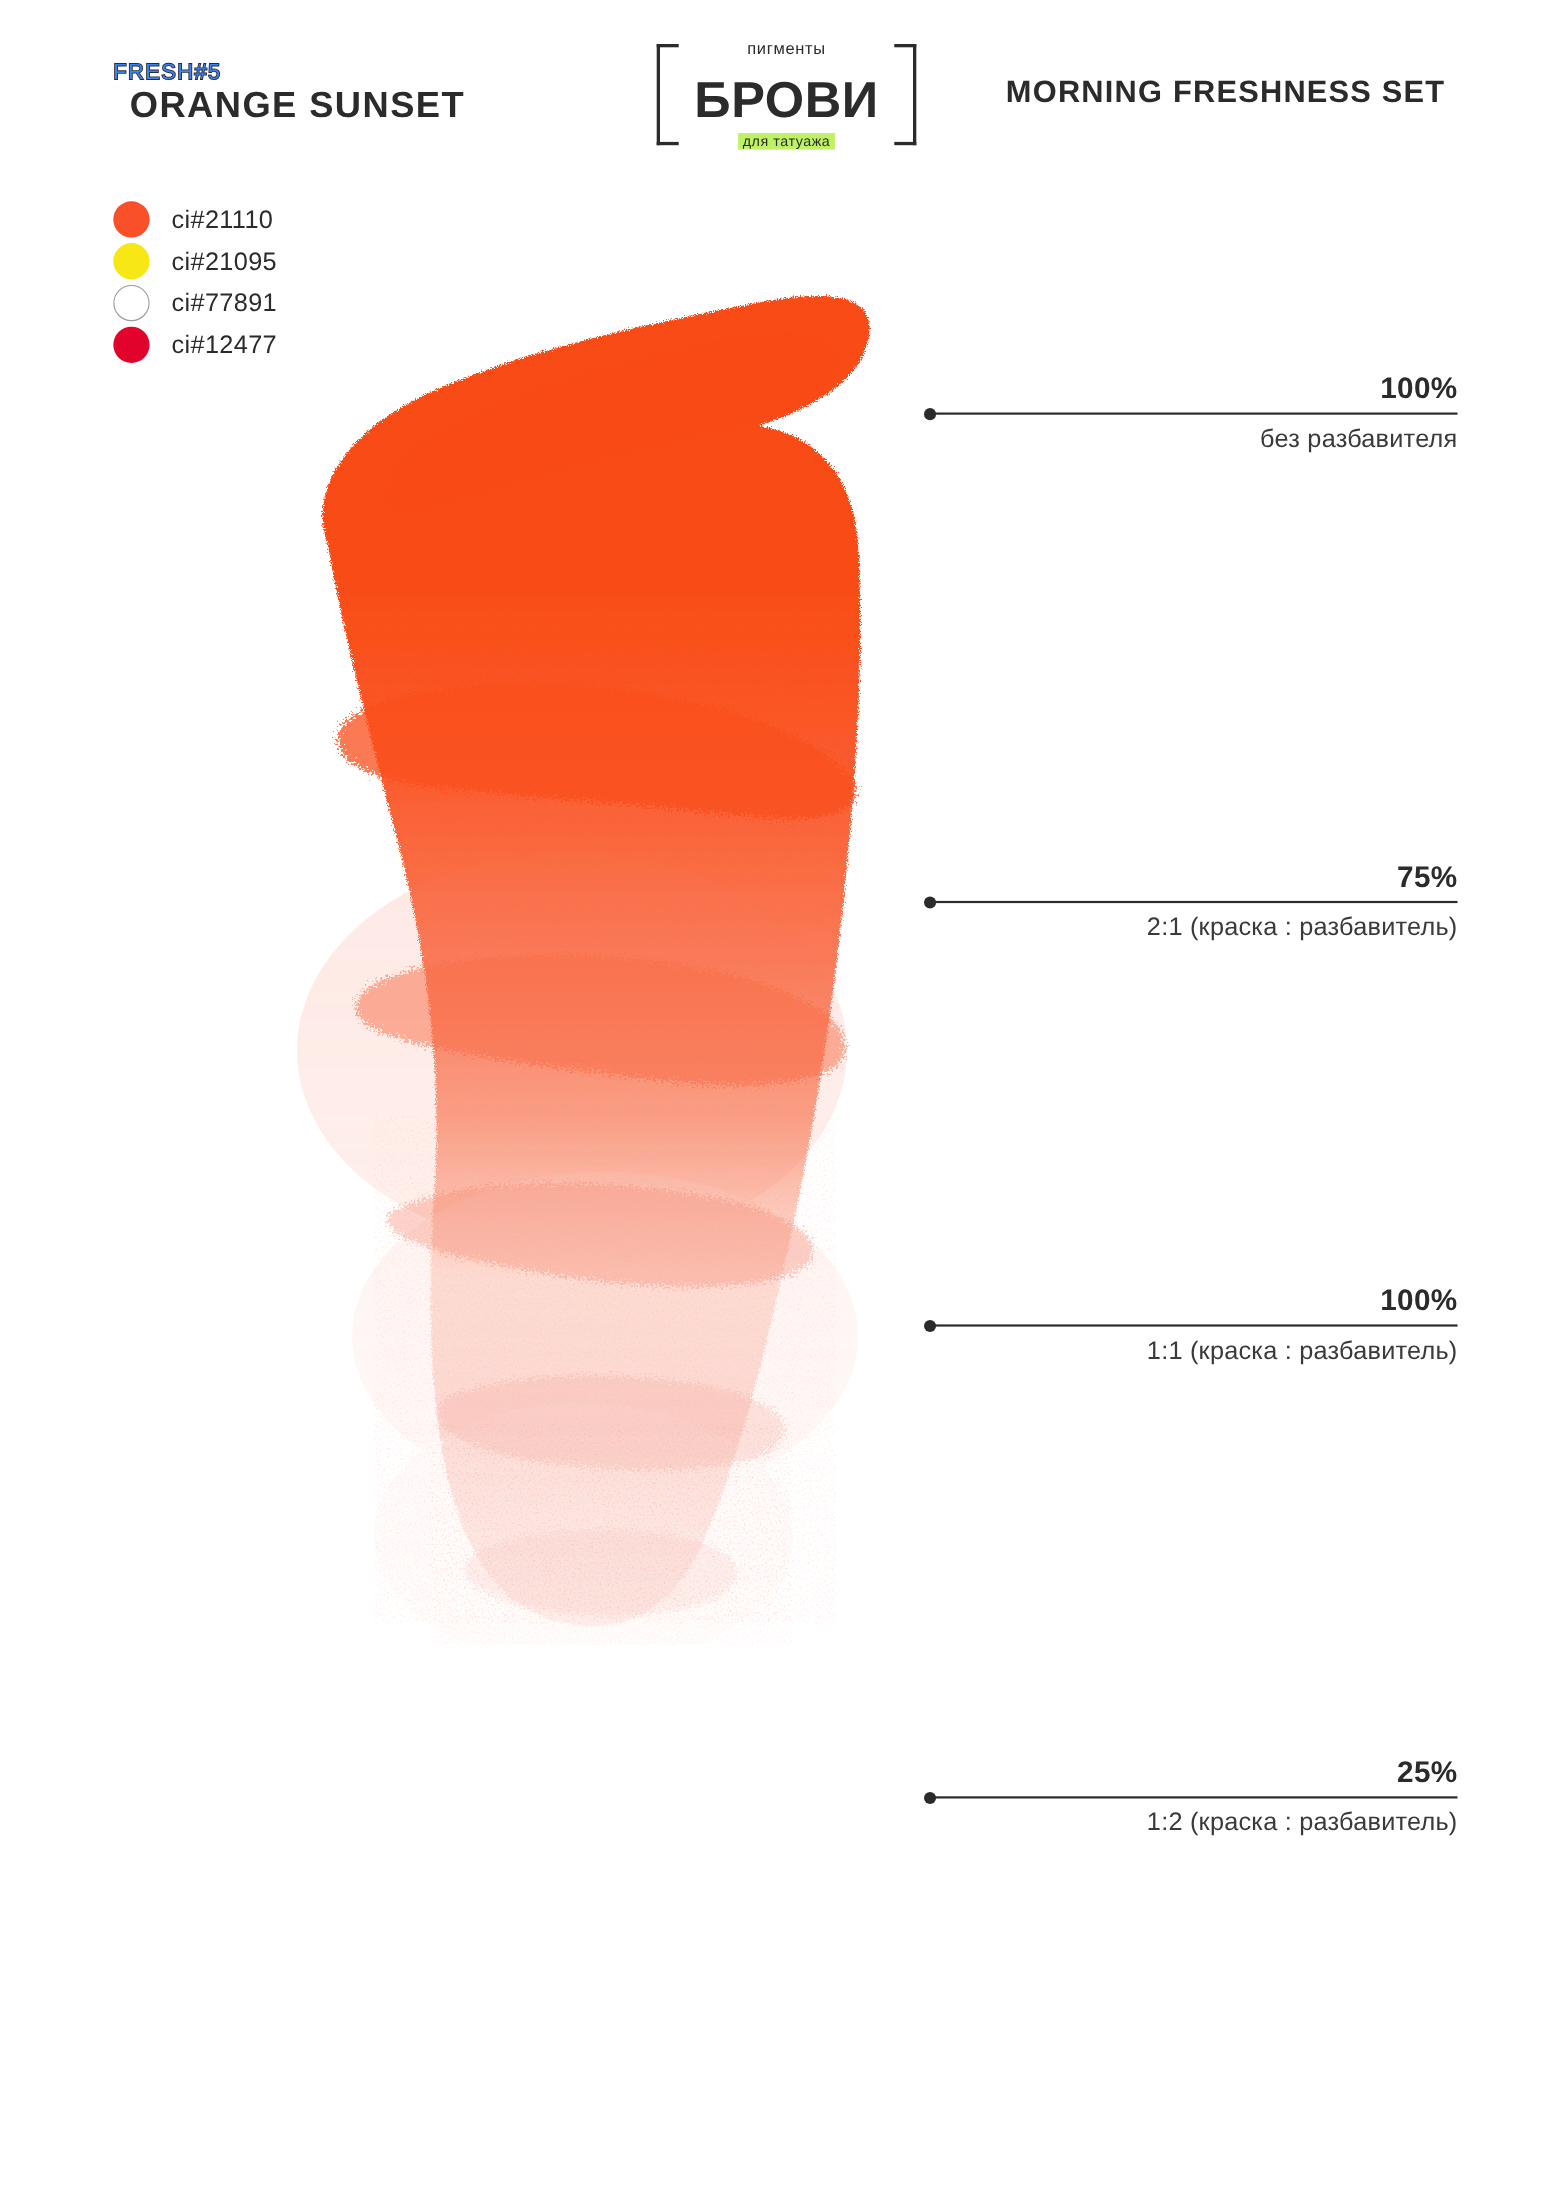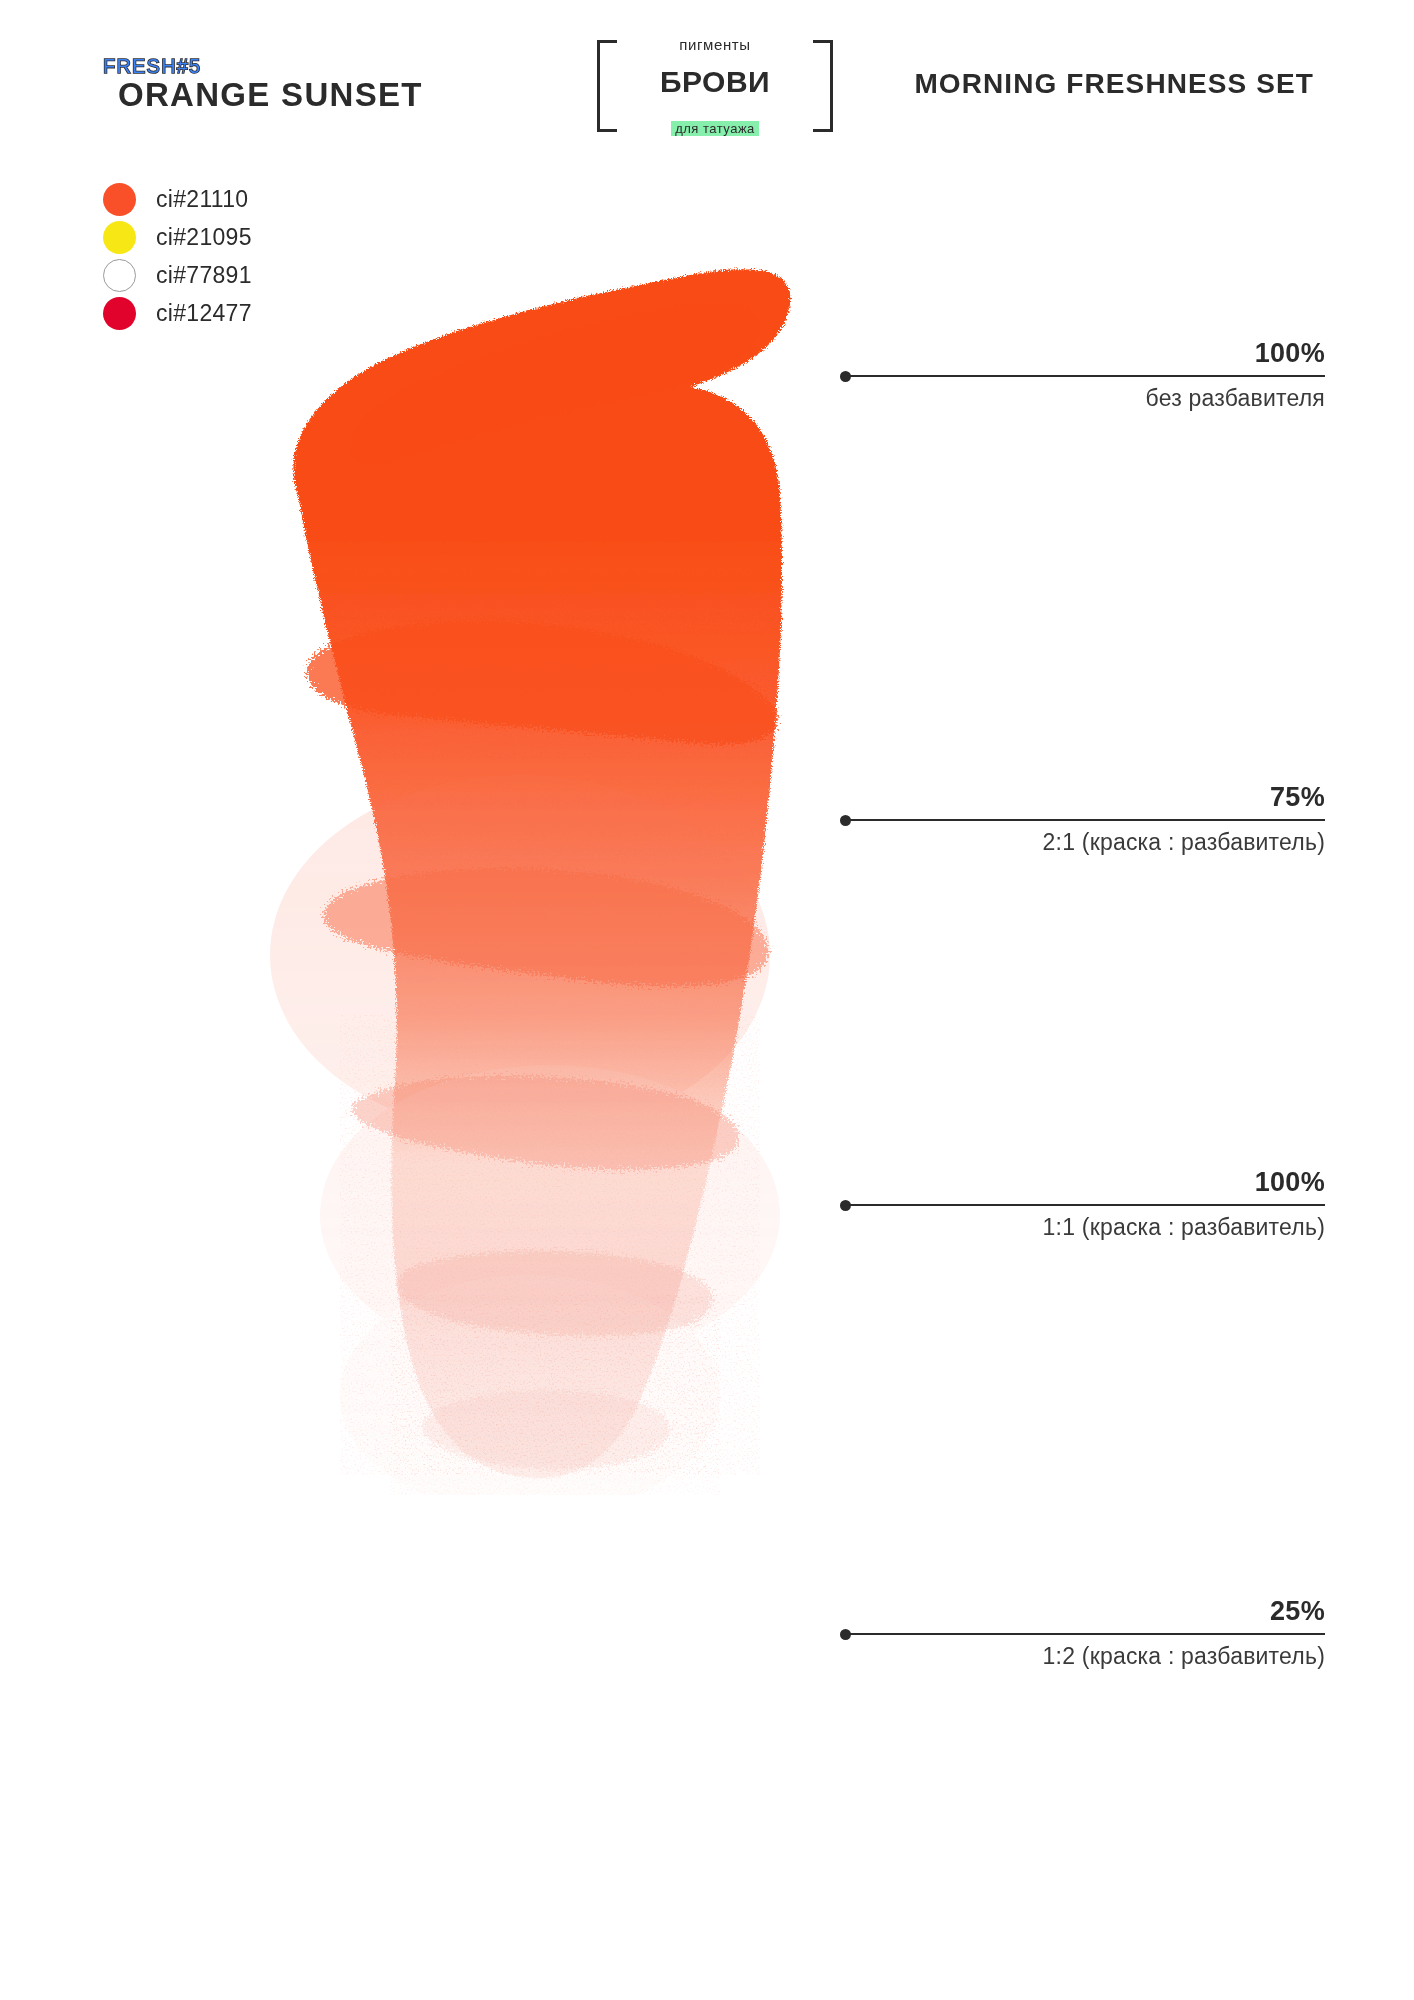--- a/index.html
+++ b/index.html
@@ -39,27 +39,27 @@
   #logo-frame-l { left:0; border-left:3px solid #2b2b2b; }
   #logo-frame-r { right:0; border-right:3px solid #2b2b2b; }
   #logo-top-label {
     position:absolute; left:0; right:0; top:-2px;
     text-align:center; font-size:15px; letter-spacing:0.6px;
     background:#ffffff; padding:0 4px; width:max-content;
     margin:0 auto; transform:translateY(-2px);
   }
   #logo-main {
     position:absolute; left:0; right:0; top:27px;
-    text-align:center; font-size:30px; font-weight:bold;
+    text-align:center; font-size:46px; font-weight:bold;
     letter-spacing:0.5px; line-height:1;
   }
   #logo-bottom-label {
     position:absolute; left:0; right:0; bottom:-4px;
     text-align:center; font-size:13px; letter-spacing:0.5px;
-    background:#86efac; padding:0 4px; width:max-content; margin:0 auto;
+    background:#bef264; padding:0 4px; width:max-content; margin:0 auto;
   }
 
   #set-name {
     position:absolute; right:100px; top:84px;
     font-size:28px; font-weight:bold; letter-spacing:1.1px;
     color:#2b2b2b; white-space:nowrap;
     transform:translateY(-50%);
     text-align:center;
   }
 

